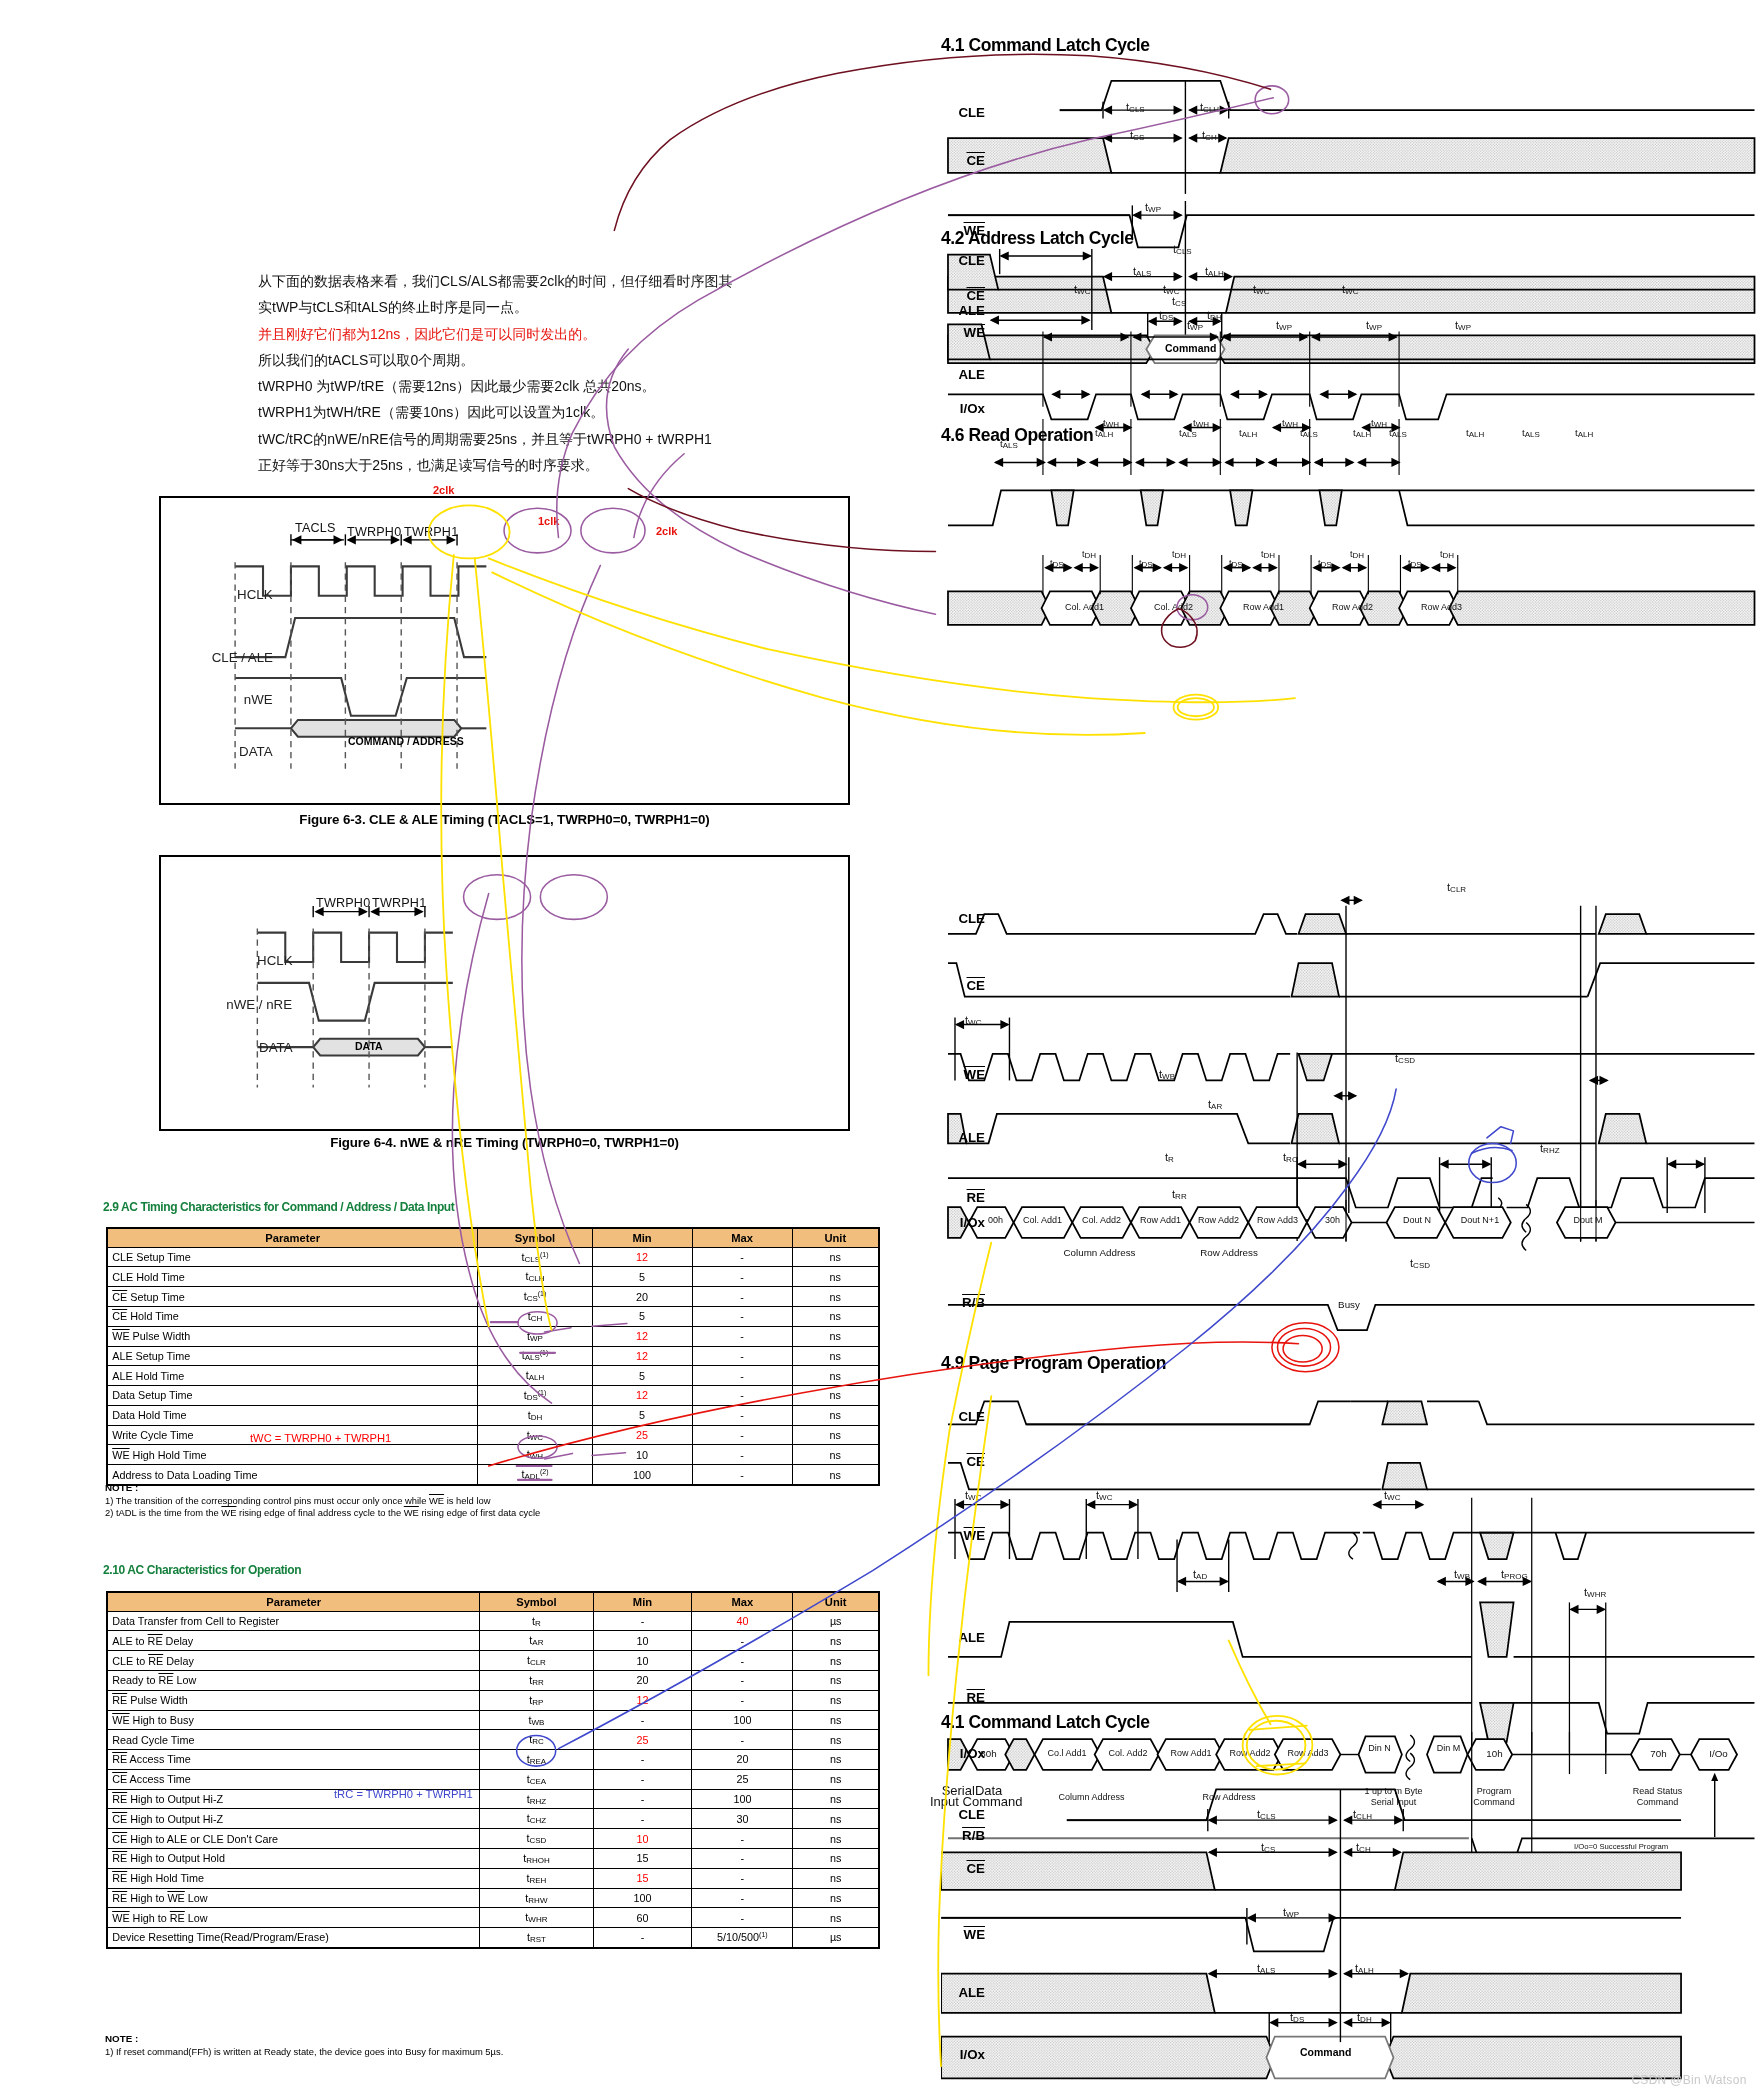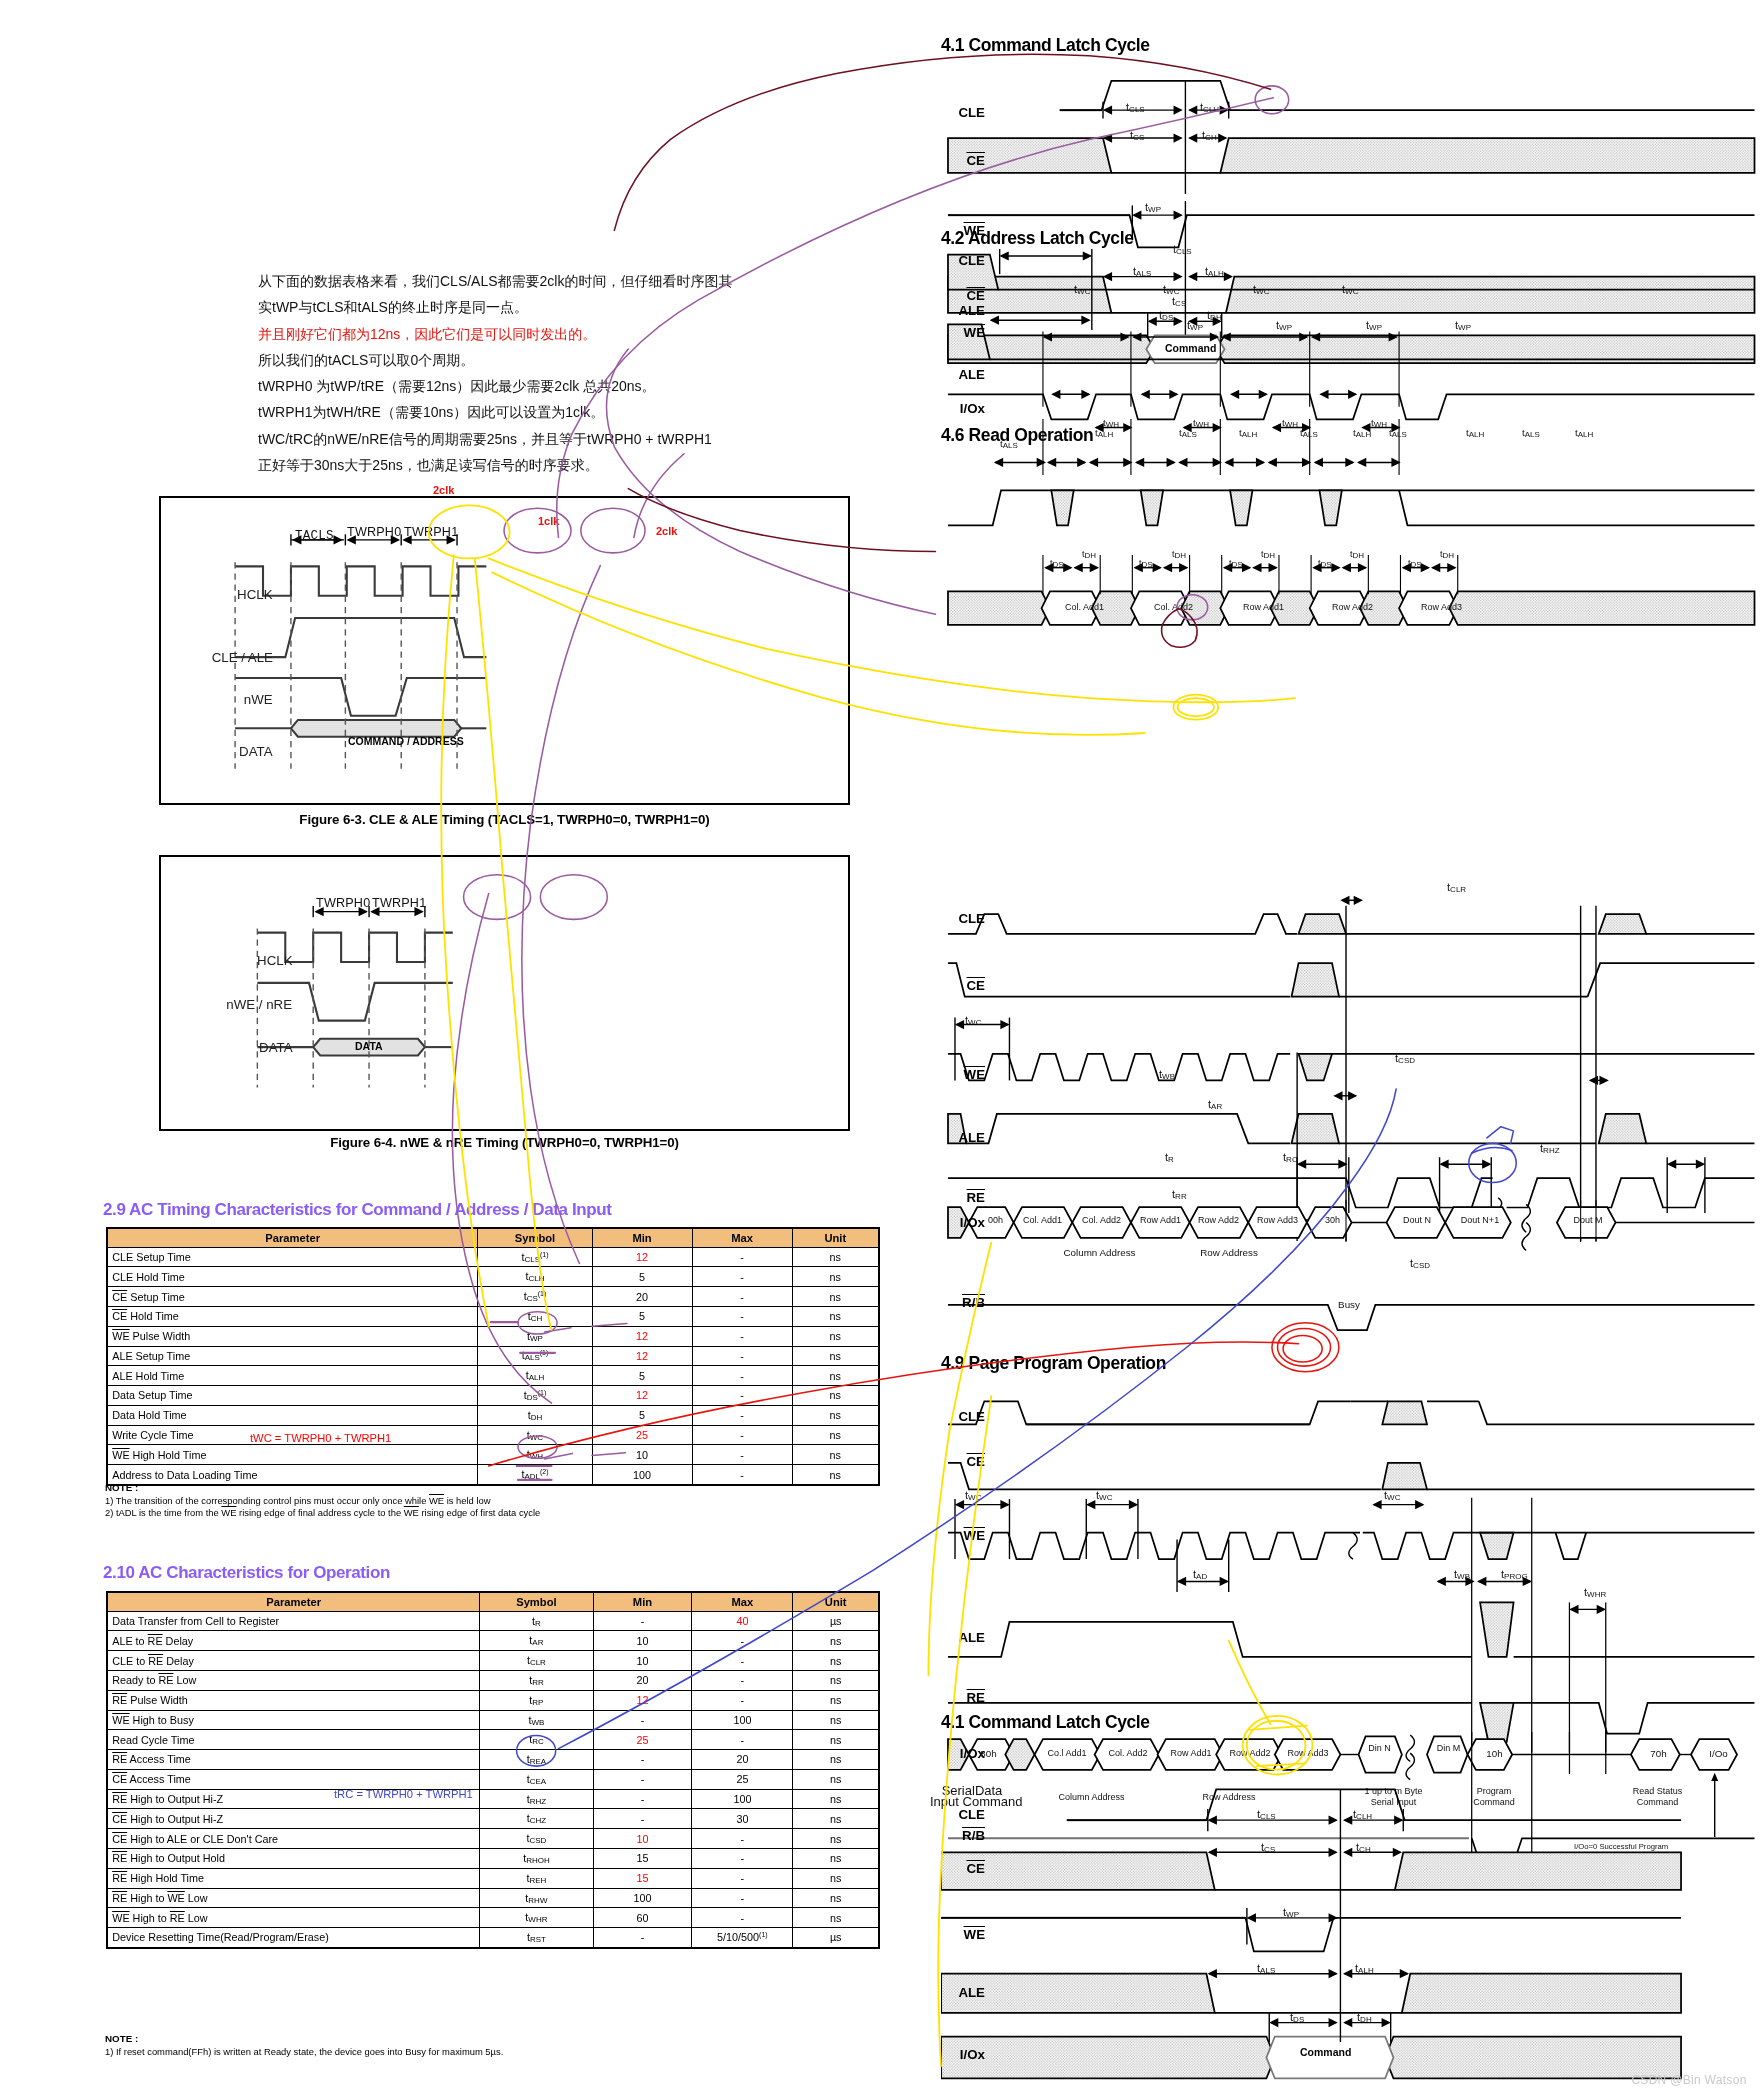--- a/index.html
+++ b/index.html
@@ -24,21 +24,21 @@
   #cap64{left:159px;top:1135px;width:691px;}
 
   .sig-label{position:absolute;font-size:13.3px;color:#222;text-align:right;}
   .phase-lbl{position:absolute;font-size:12.6px;color:#111;letter-spacing:0.2px;}
   .clk-lbl{position:absolute;font-size:11px;color:#e8130d;font-weight:bold;}
 
   
   .ink{position:absolute;pointer-events:none;overflow:visible;}
 
   
-  .sec-title{position:absolute;font-size:17px;font-weight:bold;letter-spacing:-0.4px;color:#8b5cf6;}
+  .sec-title{position:absolute;font-size:12px;font-weight:bold;letter-spacing:-0.4px;color:#15803d;}
   table.ac{position:absolute;border-collapse:collapse;background:#fff;
            font-size:10.5px;border:2.1px solid #000;}
   table.ac th{background:#f2be7e;border:0.7px solid #000;font-size:11.2px;
               font-weight:bold;padding:2.8px 0;text-align:center;}
   table.ac td{border:0.7px solid #000;padding:1.4px 4.2px;height:16px;font-size:10.8px;}
   table.ac td.c{text-align:center;padding:1.4px 0;}
   td.red{color:#ff0000;}
   .ov{ text-decoration:overline; }
   .sub{font-size:8px;vertical-align:-0.7px;}
   .sup{font-size:7px;vertical-align:4.2px;}
@@ -120,21 +120,21 @@
       <line x1="186" y1="92" x2="186" y2="388"></line>
       <line x1="264" y1="92" x2="264" y2="388"></line>
       <line x1="344" y1="92" x2="344" y2="388"></line>
       <line x1="424" y1="92" x2="424" y2="388"></line>
     </g>
   </svg>
   <span class="sig-label" style="left:19.6px;top:89px;width:92px">HCLK</span>
   <span class="sig-label" style="left:7px;top:152px;width:105px">CLE / ALE</span>
   <span class="sig-label" style="left:19.6px;top:194px;width:92px">nWE</span>
   <span class="sig-label" style="left:19.6px;top:246px;width:92px">DATA</span>
-  <span class="phase-lbl" style="left:134px;top:31px;font-family:Liberation Mono, monospace;">TACLS</span>
+  <span class="phase-lbl" style="left:134px;top:23px;">TACLS</span>
   <span class="phase-lbl" style="left:186px;top:26.5px;">TWRPH0</span>
   <span class="phase-lbl" style="left:243px;top:26.5px;">TWRPH1</span>
   <span class="box-lbl" style="left:187px;top:237px;">COMMAND / ADDRESS</span>
 </div>
 <span class="clk-lbl" style="left:433px;top:484px;">2clk</span>
 <span class="clk-lbl" style="left:538px;top:515px;">1clk</span>
 <span class="clk-lbl" style="left:656px;top:525px;">2clk</span>
 <div class="abs figcap" id="cap63">Figure 6-3. CLE &amp; ALE Timing (TACLS=1, TWRPH0=0, TWRPH1=0)</div>
 
 <div class="abs figbox" id="fig64">

